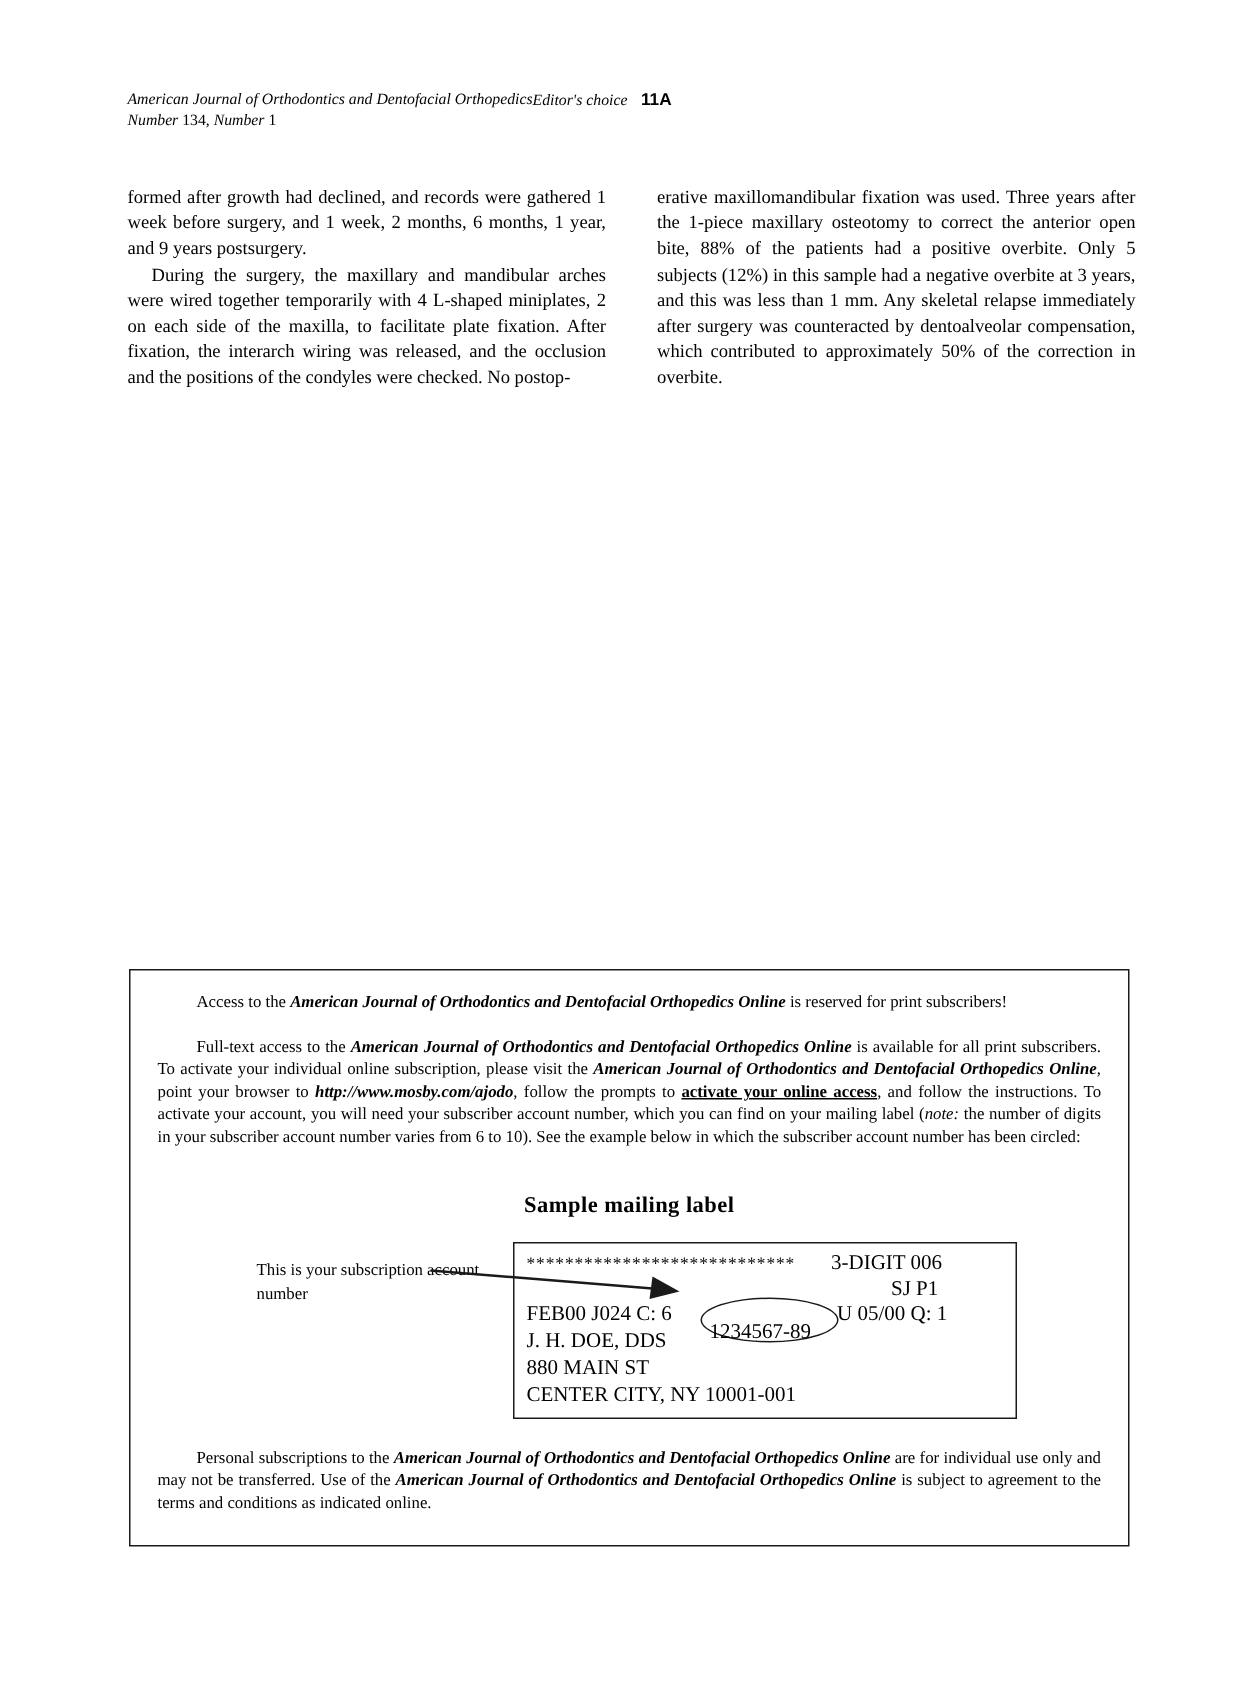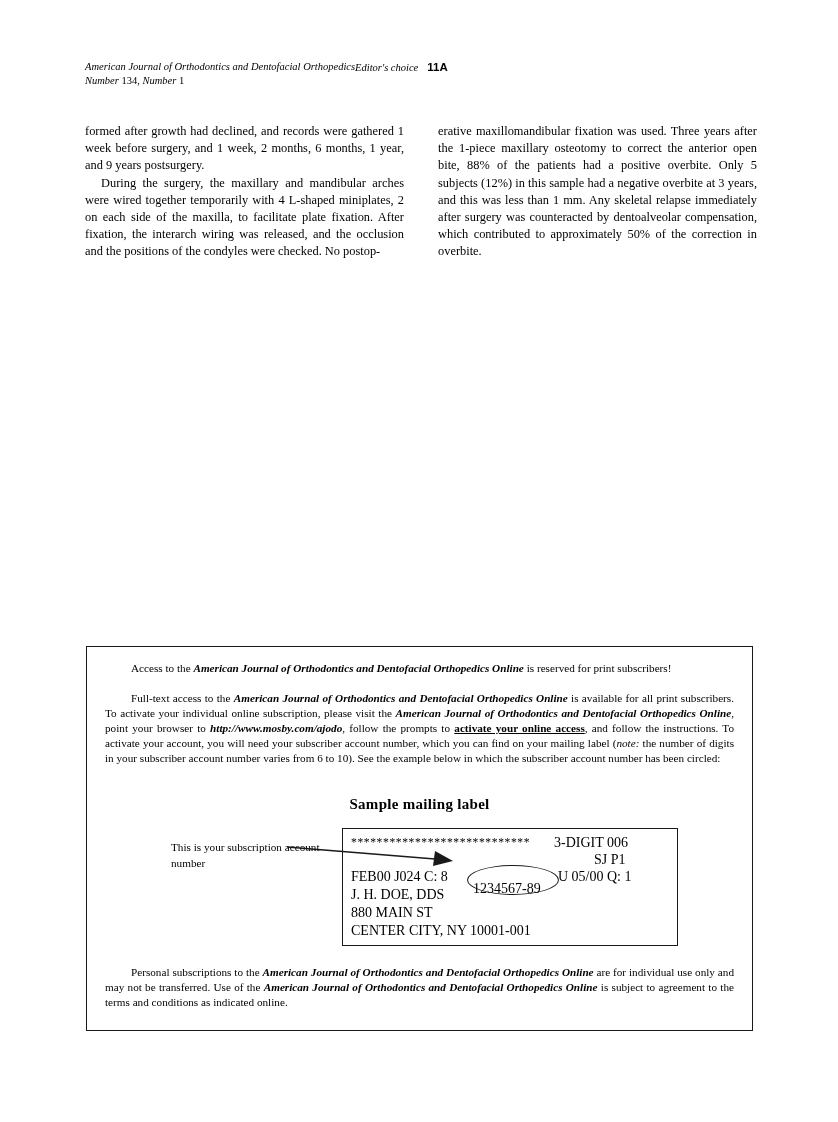--- a/index.html
+++ b/index.html
@@ -257,21 +257,21 @@
 
   <svg id="arrow-svg" viewBox="0 0 180 44" xmlns="http://www.w3.org/2000/svg">
     <line x1="0" y1="2" x2="148" y2="14" stroke="#1a1a1a" stroke-width="1.6"></line>
     <polygon points="148,6 166,16 146,21" fill="#1a1a1a"></polygon>
   </svg>
 
   <div id="mailing-label">
     <div class="lbl-line lbl-stars">****************************</div>
     <div class="lbl-line lbl-digit">3-DIGIT 006</div>
     <div class="lbl-line lbl-sj">SJ P1</div>
-    <div class="lbl-line lbl-feb">FEB00 J024 C: 8</div>
+    <div class="lbl-line lbl-feb">FEB00 J024 C: 6</div>
     <div id="acct-ellipse"></div>
     <div class="lbl-line lbl-acct">1234567-89</div>
     <div class="lbl-line lbl-u">U 05/00 Q: 1</div>
     <div class="lbl-line lbl-name">J. H. DOE, DDS</div>
     <div class="lbl-line lbl-street">880 MAIN ST</div>
     <div class="lbl-line lbl-city">CENTER CITY, NY 10001-001</div>
   </div>
 
   <p class="closing-p"><span>Personal subscriptions to the </span><span class="jt">American Journal of Orthodontics and Dentofacial Orthopedics Online</span><span> are for individual use only and may not be transferred. Use of the </span><span class="jt">American Journal of Orthodontics and Dentofacial Orthopedics Online</span><span> is subject to agreement to the terms and conditions as indicated online.</span></p>
 

